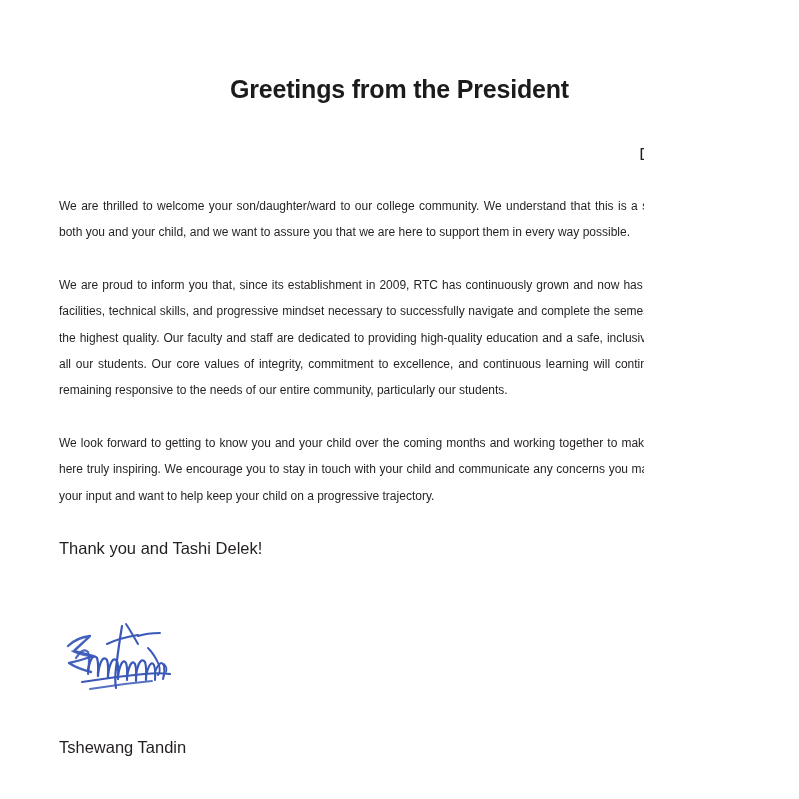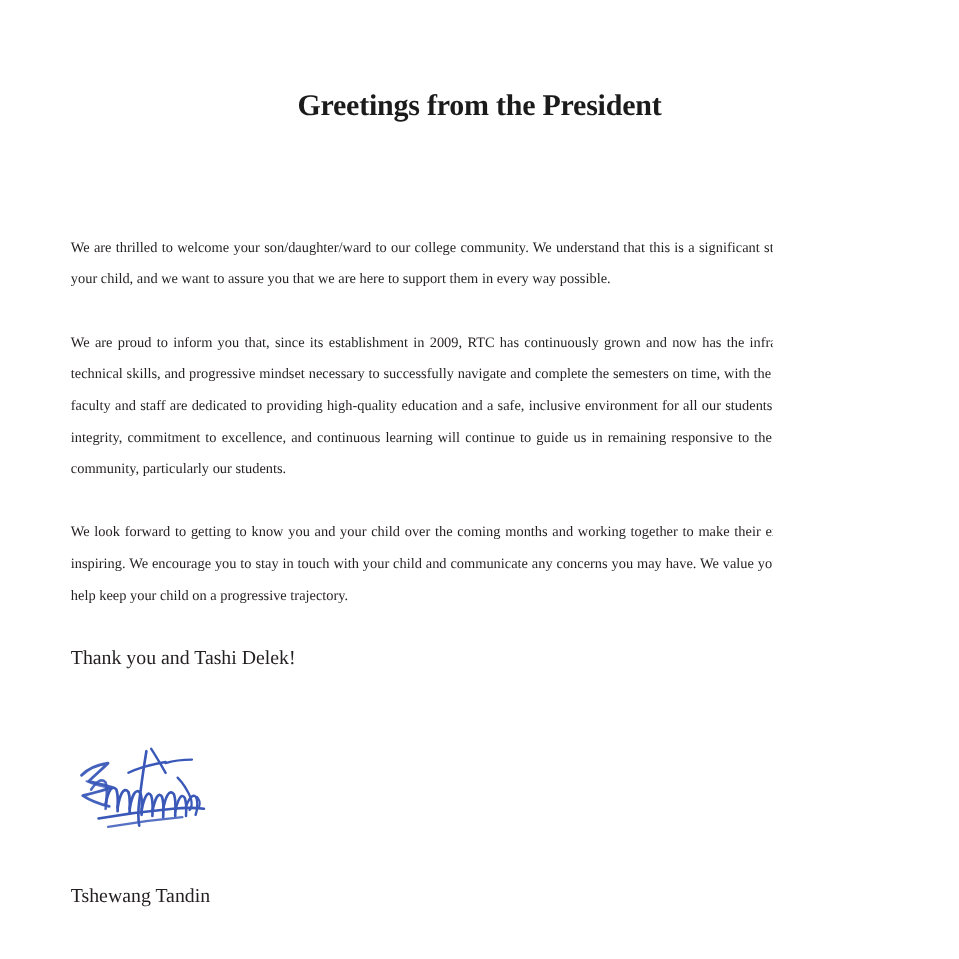--- a/index.html
+++ b/index.html
@@ -6,21 +6,21 @@
     margin: 0;
     padding: 0;
     background: #ffffff;
   }
   .page {
     position: relative;
     width: 644px;
     height: 799px;
     background: #ffffff;
     overflow: hidden;
-    font-family: Liberation Serif, serif;
+    font-family: Liberation Sans, sans-serif;
     color: #231f20;
     box-sizing: border-box;
     border-radius: 30px;
   }
   .doc-title {
     position: absolute;
     top: 58px;
     left: 0;
     width: 799px;
     text-align: center;

